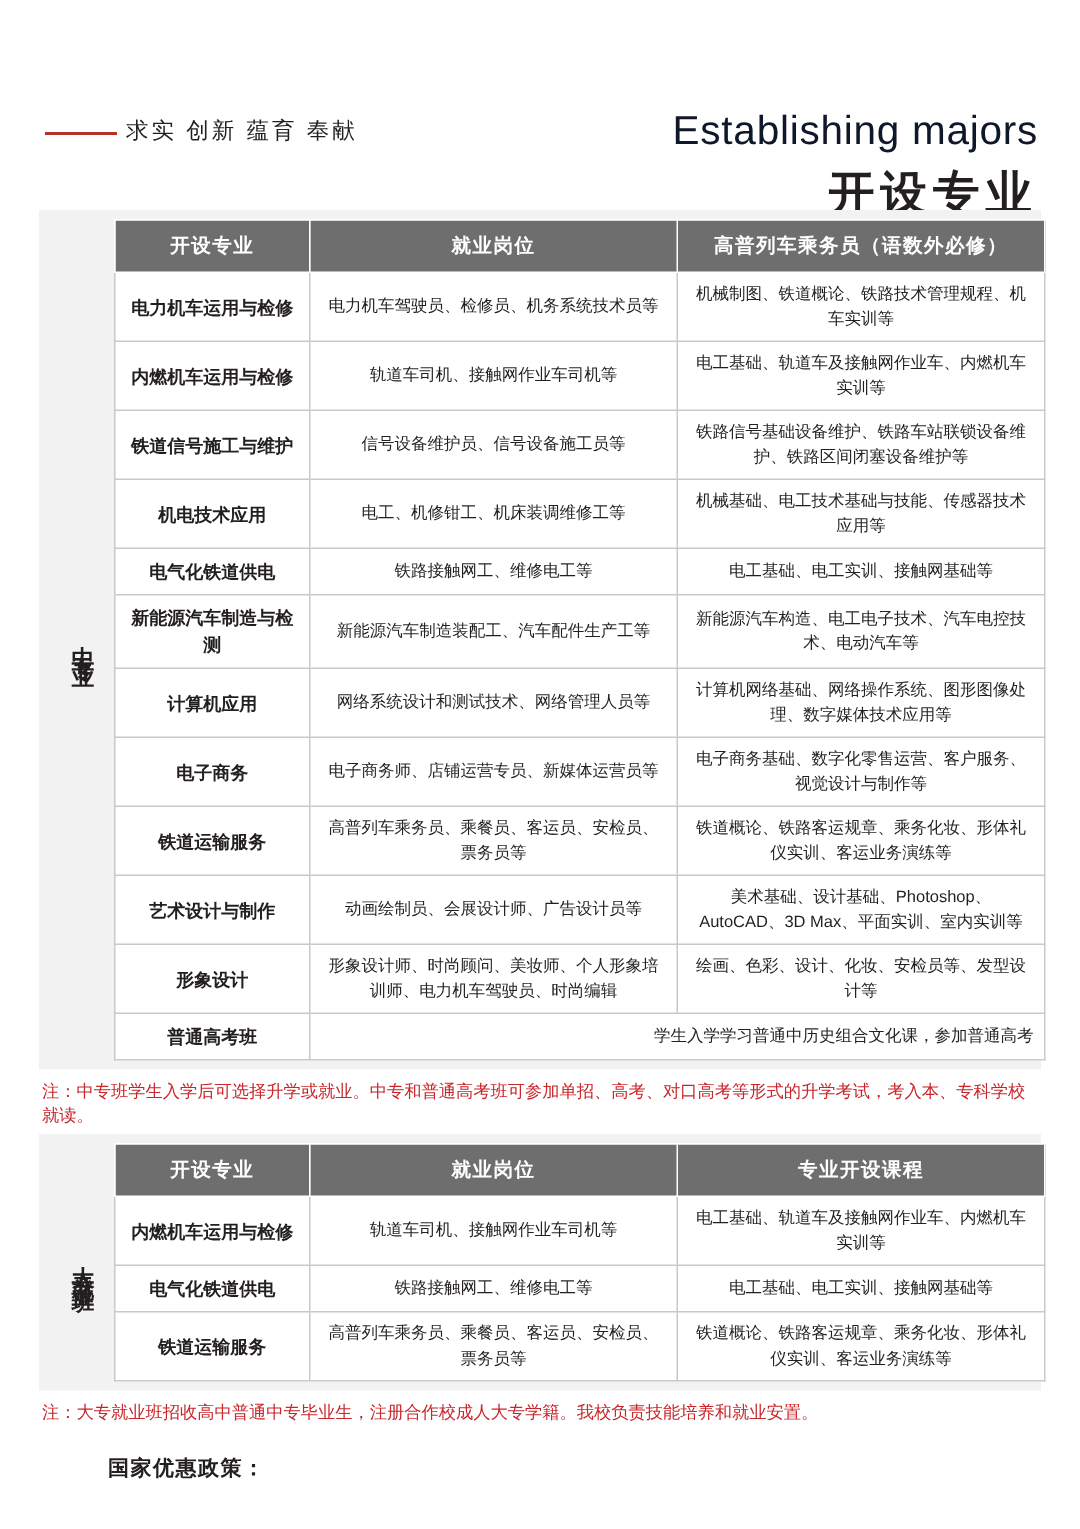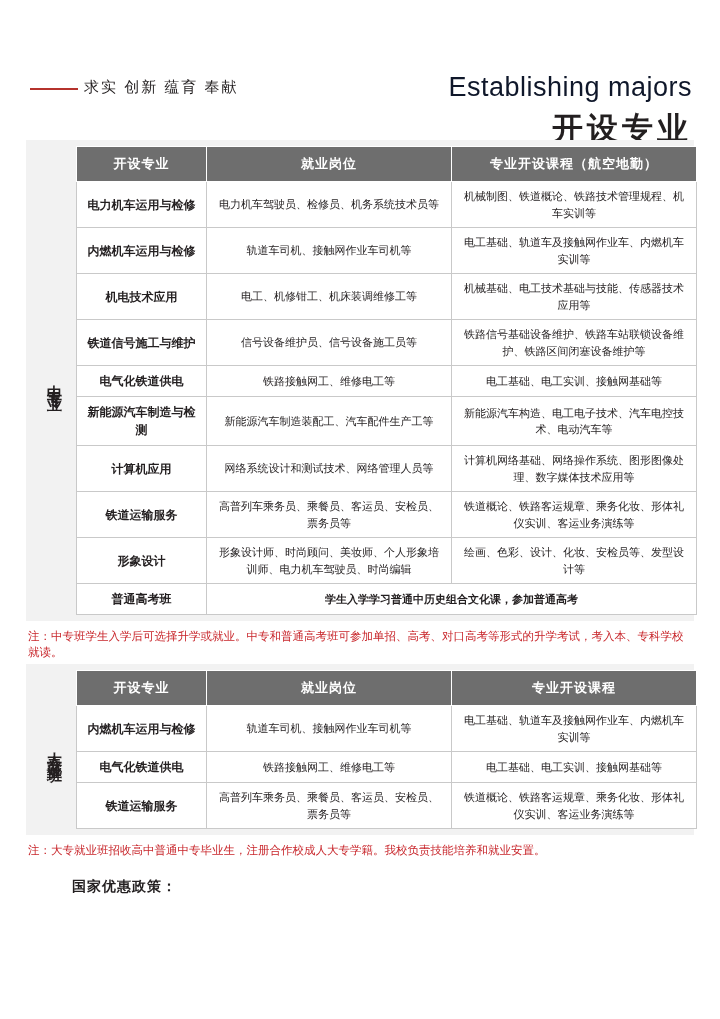--- a/index.html
+++ b/index.html
@@ -117,22 +117,21 @@
   table.majors td.c-major {
     text-align: center;
     font-weight: bold;
     font-size: 12px;
   }
   table.majors td.c-job,
   table.majors td.c-course {
     text-align: center;
   }
   table.majors td.c-full {
-    text-align: center;
-    font-weight: bold;
+    text-align: right;
   }
   .col-major { width: 130px; }
   .col-job   { width: 245px; }
   .col-course{ width: 245px; }
 
   .note {
     font-size: 11.5px;
     font-weight: normal;
     color: #c8262b;
     padding: 7px 26px 4px 28px;
@@ -171,63 +170,73 @@
       <table class="majors">
         <colgroup>
           <col class="col-major">
             <col class="col-job">
             <col class="col-course">
         </colgroup>
         <thead>
           <tr>
             <th>开设专业</th>
             <th>就业岗位</th>
-            <th>专业开设课程（航空地勤）</th>
+            <th>高普列车乘务员（语数外必修）</th>
           </tr>
         </thead>
         <tbody>
           <tr>
             <td class="c-major">电力机车运用与检修</td>
             <td class="c-job">电力机车驾驶员、检修员、机务系统技术员等</td>
             <td class="c-course">机械制图、铁道概论、铁路技术管理规程、机车实训等</td>
           </tr>
           <tr>
             <td class="c-major">内燃机车运用与检修</td>
             <td class="c-job">轨道车司机、接触网作业车司机等</td>
             <td class="c-course">电工基础、轨道车及接触网作业车、内燃机车实训等</td>
           </tr>
           <tr>
+            <td class="c-major">铁道信号施工与维护</td>
+            <td class="c-job">信号设备维护员、信号设备施工员等</td>
+            <td class="c-course">铁路信号基础设备维护、铁路车站联锁设备维护、铁路区间闭塞设备维护等</td>
+          </tr>
+          <tr>
             <td class="c-major">机电技术应用</td>
             <td class="c-job">电工、机修钳工、机床装调维修工等</td>
             <td class="c-course">机械基础、电工技术基础与技能、传感器技术应用等</td>
           </tr>
           <tr>
-            <td class="c-major">铁道信号施工与维护</td>
-            <td class="c-job">信号设备维护员、信号设备施工员等</td>
-            <td class="c-course">铁路信号基础设备维护、铁路车站联锁设备维护、铁路区间闭塞设备维护等</td>
-          </tr>
-          <tr>
             <td class="c-major">电气化铁道供电</td>
             <td class="c-job">铁路接触网工、维修电工等</td>
             <td class="c-course">电工基础、电工实训、接触网基础等</td>
           </tr>
           <tr>
             <td class="c-major">新能源汽车制造与检测</td>
             <td class="c-job">新能源汽车制造装配工、汽车配件生产工等</td>
             <td class="c-course">新能源汽车构造、电工电子技术、汽车电控技术、电动汽车等</td>
           </tr>
           <tr>
             <td class="c-major">计算机应用</td>
             <td class="c-job">网络系统设计和测试技术、网络管理人员等</td>
             <td class="c-course">计算机网络基础、网络操作系统、图形图像处理、数字媒体技术应用等</td>
           </tr>
           <tr>
+            <td class="c-major">电子商务</td>
+            <td class="c-job">电子商务师、店铺运营专员、新媒体运营员等</td>
+            <td class="c-course">电子商务基础、数字化零售运营、客户服务、视觉设计与制作等</td>
+          </tr>
+          <tr>
             <td class="c-major">铁道运输服务</td>
             <td class="c-job">高普列车乘务员、乘餐员、客运员、安检员、票务员等</td>
             <td class="c-course">铁道概论、铁路客运规章、乘务化妆、形体礼仪实训、客运业务演练等</td>
+          </tr>
+          <tr>
+            <td class="c-major">艺术设计与制作</td>
+            <td class="c-job">动画绘制员、会展设计师、广告设计员等</td>
+            <td class="c-course">美术基础、设计基础、Photoshop、AutoCAD、3D Max、平面实训、室内实训等</td>
           </tr>
           <tr>
             <td class="c-major">形象设计</td>
             <td class="c-job">形象设计师、时尚顾问、美妆师、个人形象培训师、电力机车驾驶员、时尚编辑</td>
             <td class="c-course">绘画、色彩、设计、化妆、安检员等、发型设计等</td>
           </tr>
           <tr>
             <td class="c-major">普通高考班</td>
             <td class="c-full" colspan="2">学生入学学习普通中历史组合文化课，参加普通高考</td>
           </tr>

